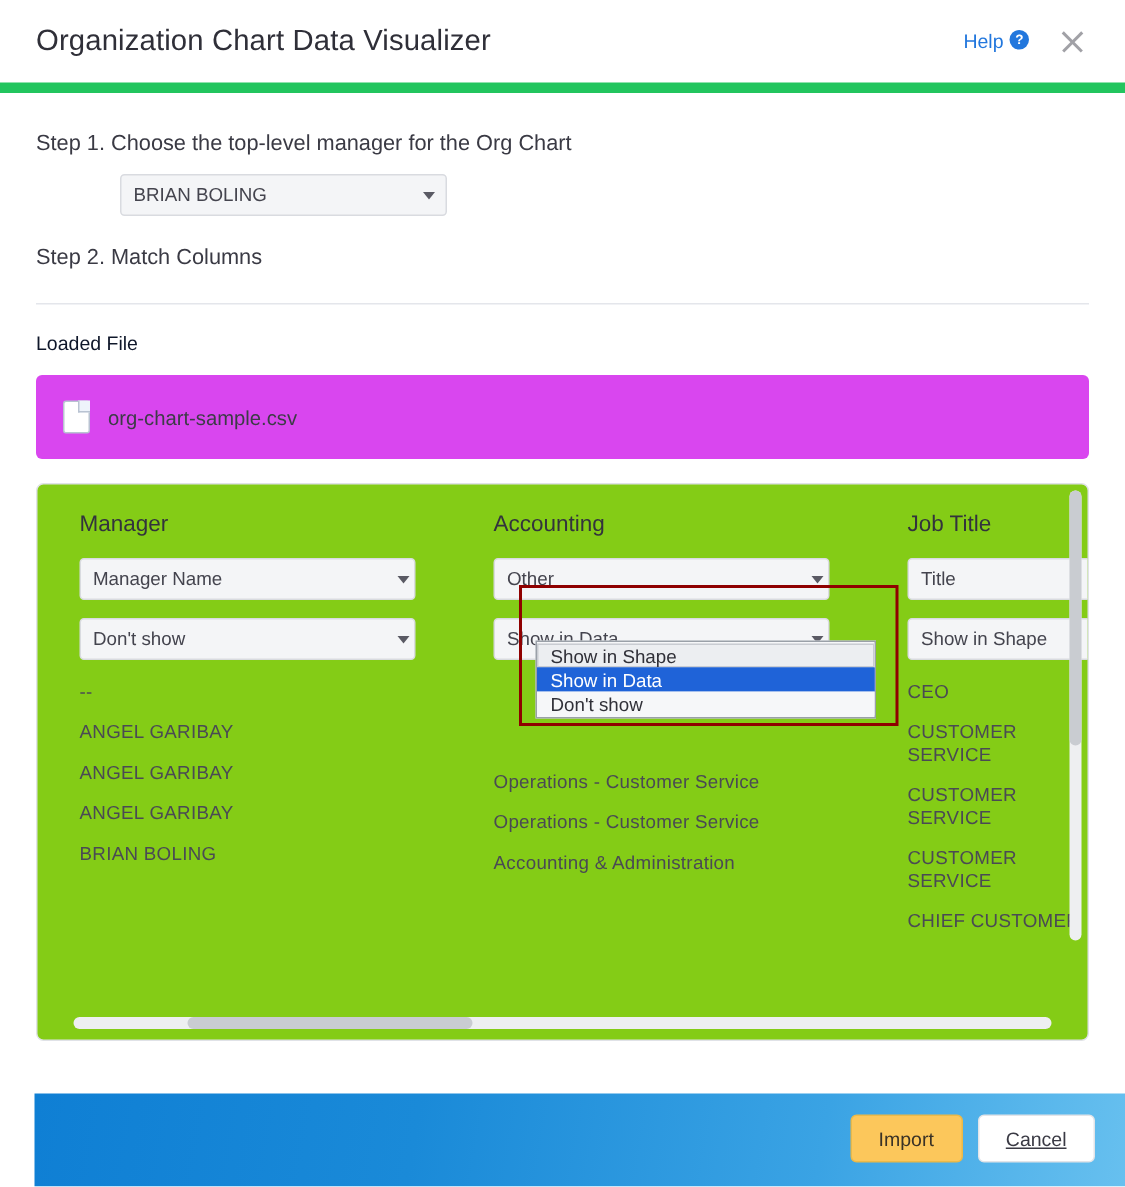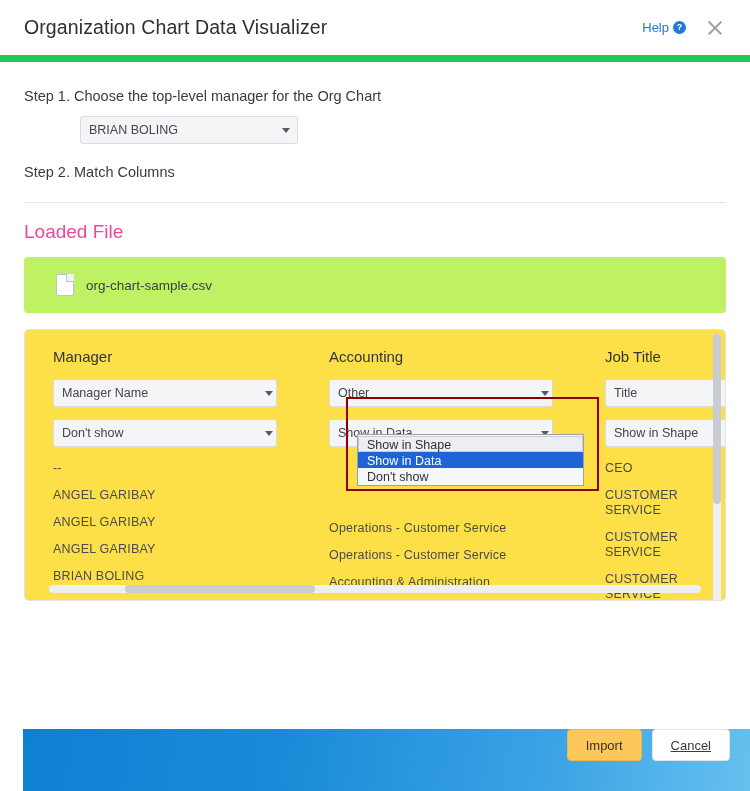--- a/index.html
+++ b/index.html
@@ -32,21 +32,20 @@
     font-size: 19.5px;
     color: #2f2f38;
     letter-spacing: .1px;
     flex: 1 1 auto;
   }
   .help-link {
     font-size: 13px;
     color: #2277dd;
     text-decoration: none;
     display: flex;
-    align-items: center;
     gap: 4px;
     margin-right: 18px;
     cursor: pointer;
   }
   .help-badge {
     display: inline-flex;
     align-items: center;
     justify-content: center;
     width: 13px; height: 13px;
     border-radius: 50%;
@@ -119,33 +118,33 @@
   .top-manager-wrap { margin: 12px 0 0 56px; }
   .top-manager-wrap select { width: 218px; }
 
   .divider {
     height: 1px;
     background: #e4e6eb;
     margin: 22px 0 0 0;
   }
 
   .section-title {
-    font-size: 19px;
-    color: #ec4899;
+    font-size: 13px;
+    color: #0f172a;
     margin: 18px 0 0 0;
   }
 
   .file-box {
     margin-top: 14px;
-    background: #bef264;
+    background: #d946ef;
     border-radius: 4px;
     height: 56px;
     display: flex;
     align-items: center;
-    padding: 0 32px;
+    padding: 0 18px;
     gap: 12px;
   }
   .file-icon {
     width: 18px; height: 22px;
     background: #ffffff;
     border: 1px solid #b9c3d2;
     border-radius: 2px;
     position: relative;
   }
   .file-icon:after {
@@ -157,24 +156,24 @@
     border-left: 1px solid #b9c3d2;
     border-bottom: 1px solid #b9c3d2;
   }
   .file-name { font-size: 13.5px; color: #3c3c46; }
 
   
   .panel {
     margin-top: 16px;
     border: 1px solid #e0e2e7;
     border-radius: 5px;
-    height: 272px;
+    height: 372px;
     position: relative;
     overflow: hidden;
-    background: #fde047;
+    background: #84cc16;
   }
   .cols {
     display: flex;
     padding: 18px 0 0 28px;
     gap: 48px;
   }
   .col { width: 228px; flex: 0 0 228px; position: relative; }
   .col-title {
     font-size: 15px;
     color: #33333d;
@@ -265,23 +264,23 @@
     background: #c9ccd1;
     border-radius: 4px;
   }
 
   
   .footer {
     flex: 0 0 62px;
     height: 62px;
     background: linear-gradient(100deg, #0f7fd4 0%, #1a8ad8 35%, #3aa3e4 72%, #67c0ef 100%);
     display: flex;
-    align-items: flex-start;
+    align-items: flex-end;
     justify-content: flex-end;
-    padding: 0 20px;
+    padding: 16px 20px;
     gap: 10px;
     margin-left: 23px;
   }
   .btn {
     font-family: "Liberation Sans", sans-serif;
     font-size: 13px;
     border-radius: 4px;
     height: 32px;
     padding: 0 18px;
     cursor: pointer;

